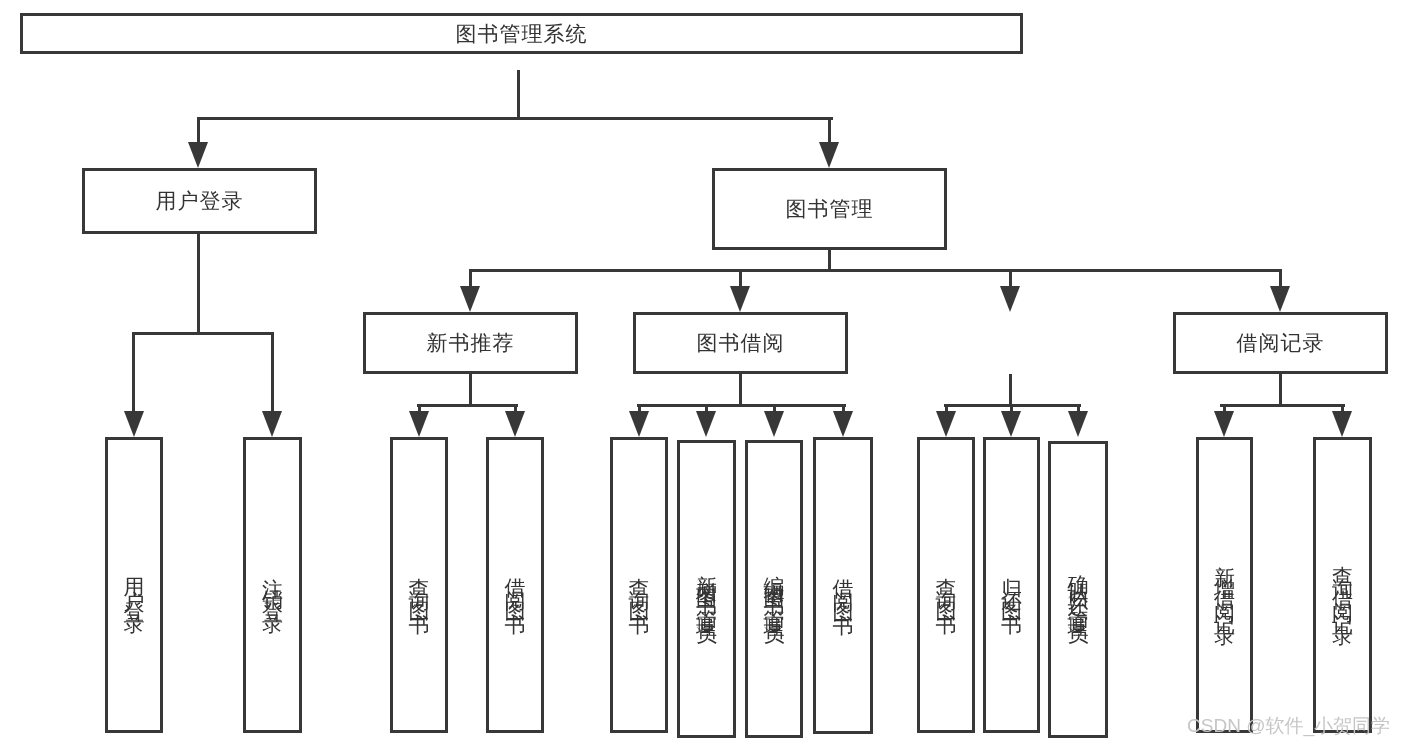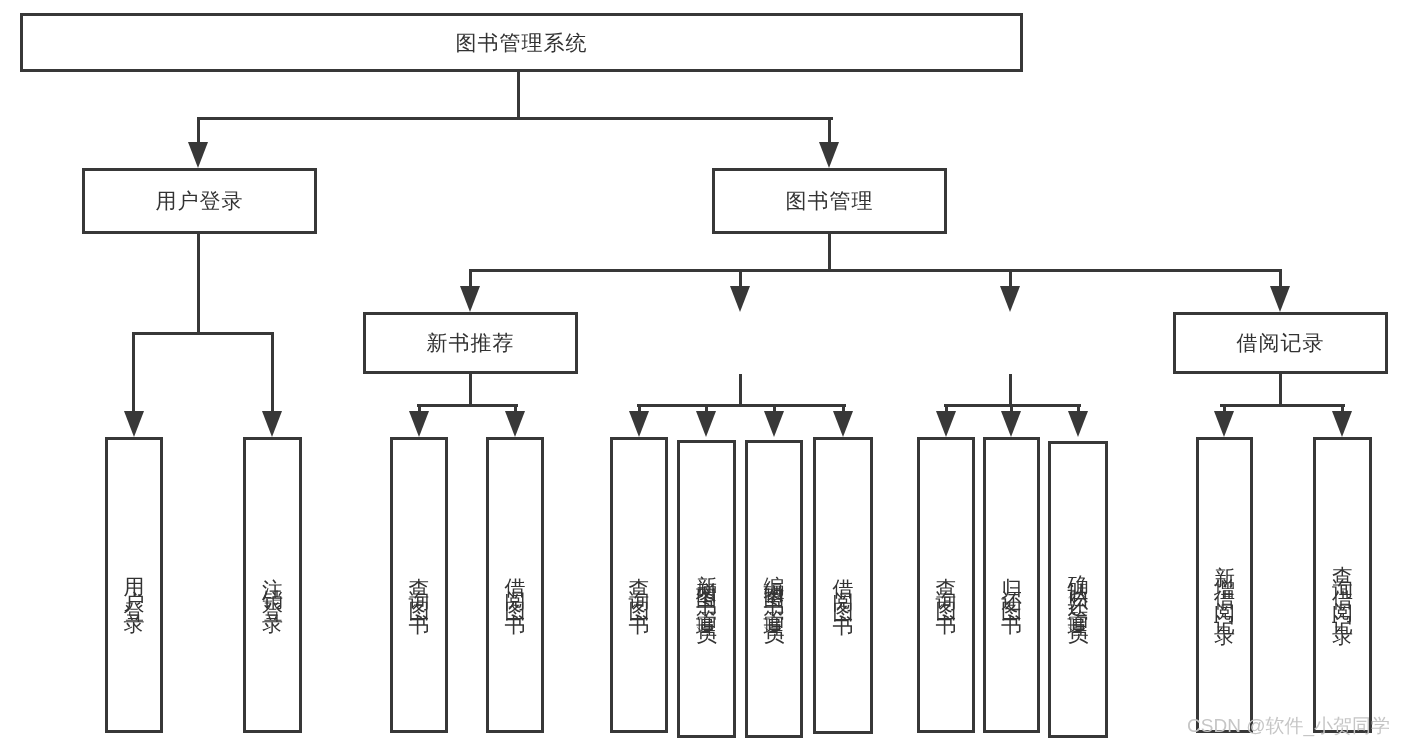--- a/index.html
+++ b/index.html
@@ -130,34 +130,37 @@
   <div class="arrow" style="left:1001px;top:411px;"></div>
   <div class="arrow" style="left:1068px;top:411px;"></div>
 
   <div class="vline" style="left:1279px;top:374px;height:33px;"></div>
   <div class="hline" style="left:1220px;top:404px;width:125px;"></div>
   <div class="vline" style="left:1223px;top:404px;height:10px;"></div>
   <div class="vline" style="left:1341px;top:404px;height:10px;"></div>
   <div class="arrow" style="left:1214px;top:411px;"></div>
   <div class="arrow" style="left:1332px;top:411px;"></div>
 
-  <div class="box" style="left:20px;top:13px;width:1003px;height:59px;">
+  <div class="box" style="left:20px;top:13px;width:1003px;height:41px;">
     <span class="hlabel">图书管理系统</span>
   </div>
 
   <div class="box" style="left:82px;top:168px;width:235px;height:66px;">
     <span class="hlabel">用户登录</span>
   </div>
-  <div class="box" style="left:712px;top:168px;width:235px;height:66px;font-family:Liberation Mono, monospace;">
+  <div class="box" style="left:712px;top:168px;width:235px;height:82px;font-family:Liberation Mono, monospace;">
     <span class="hlabel">图书管理</span>
   </div>
 
   <div class="box" style="left:363px;top:312px;width:215px;height:62px;align-items:center;">
     <span class="hlabel">新书推荐</span>
   </div>
+  <div class="box" style="left:633px;top:312px;width:215px;height:62px;">
+    <span class="hlabel">图书借阅</span>
+  </div>
   <div class="box" style="left:1173px;top:312px;width:215px;height:62px;">
     <span class="hlabel">借阅记录</span>
   </div>
 
   <div class="box" style="left:105px;top:437px;width:58px;height:296px;">
     <span class="vlabel">用户登录</span>
   </div>
   <div class="box" style="left:243px;top:437px;width:59px;height:296px;">
     <span class="vlabel">注销登录</span>
   </div>

